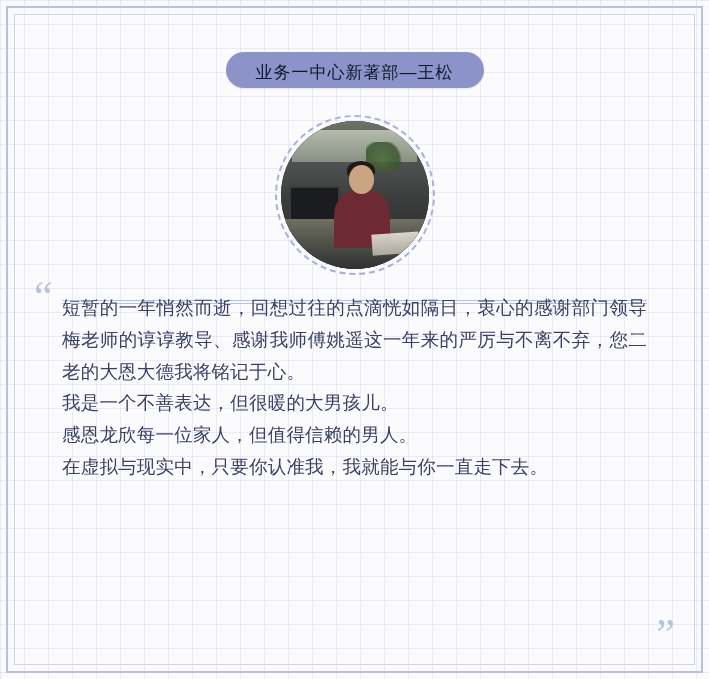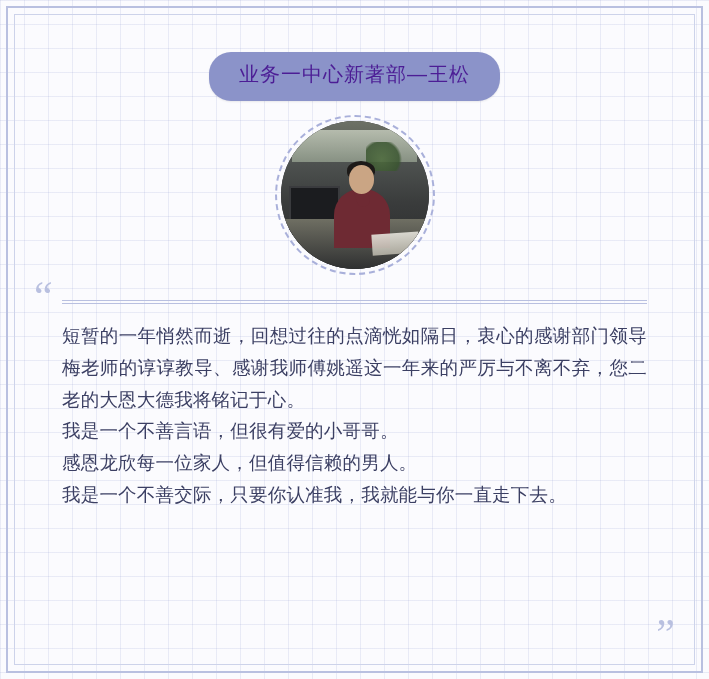--- a/index.html
+++ b/index.html
@@ -46,24 +46,24 @@
   .title-wrap {
     position: absolute;
     top: 52px;
     left: 0;
     width: 100%;
     text-align: center;
   }
   .title-pill {
     display: inline-block;
     background: #8b93c9;
-    color: #4c1d95;
-    font-size: 20px;
+    color: #0f172a;
+    font-size: 17px;
     letter-spacing: 1px;
-    padding: 9px 30px 13px 30px;
+    padding: 9px 30px 4px 30px;
     border-radius: 22px;
     font-weight: normal;
     box-shadow: 0 1px 2px rgba(0,0,0,0.08);
   }
 
   
   .avatar-wrap {
     position: absolute;
     top: 115px;
     left: 0;
@@ -201,21 +201,21 @@
     background: #b9c0e0;
   }
   .divider::before { top: 0; }
   .divider::after { top: 3px; }
 
   
   .body-text {
     position: absolute;
     left: 62px;
     right: 62px;
-    top: 320px;
+    top: 292px;
     color: #3b3f63;
     font-size: 18.5px;
     line-height: 1.72;
     letter-spacing: 0.2px;
     text-align: justify;
   }
   .body-text p {
     margin: 0;
   }
 </style>
@@ -246,20 +246,20 @@
         <div class="ph-papers"></div>
       </div>
     </div>
   </div>
 
   <div class="quote-open">“</div>
   <div class="divider"></div>
 
   <div class="body-text">
     <p>短暂的一年悄然而逝，回想过往的点滴恍如隔日，衷心的感谢部门领导梅老师的谆谆教导、感谢我师傅姚遥这一年来的严厉与不离不弃，您二老的大恩大德我将铭记于心。</p>
-    <p>我是一个不善言语，但很有爱的小哥哥。</p>
+    <p>我是一个不善表达，但很暖的大男孩儿。</p>
     <p>感恩龙欣每一位家人，但值得信赖的男人。</p>
-    <p>我是一个不善交际，只要你认准我，我就能与你一直走下去。</p>
+    <p>在虚拟与现实中，只要你认准我，我就能与你一直走下去。</p>
   </div>
 
   <div class="quote-close">”</div>
 
 </div>
 
 </body></html>

